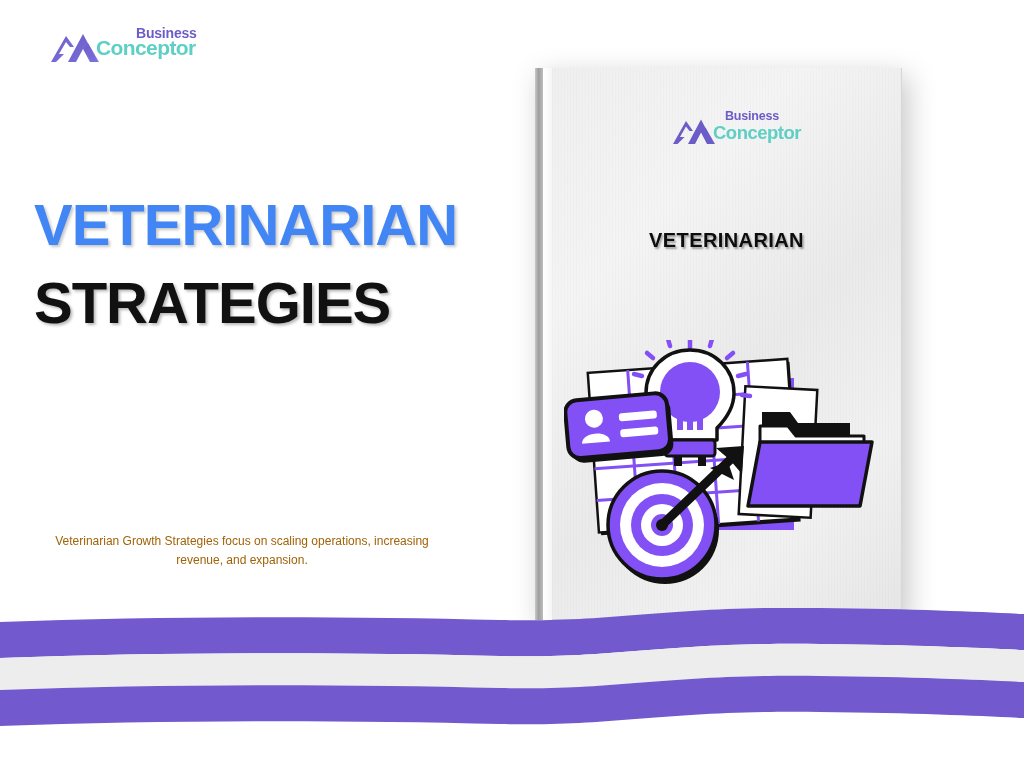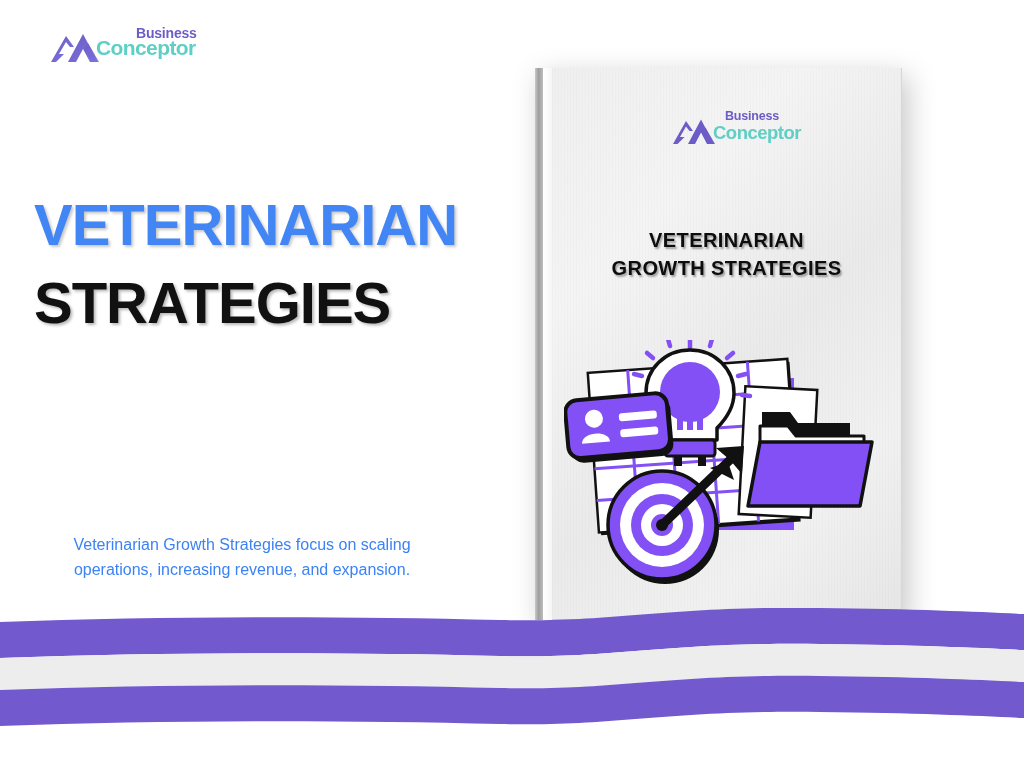--- a/index.html
+++ b/index.html
@@ -78,23 +78,23 @@
     color: #4285f4;
     text-shadow: 2px 2px 3px rgba(0,0,0,0.22);
   }
 
   .subtitle {
     position: absolute;
     left: 42px;
     top: 532px;
     width: 400px;
     text-align: center;
-    font-size: 16px;
+    font-size: 12px;
     line-height: 1.58;
-    color: #3b82f6;
+    color: #a16207;
   }
 
   
   .book {
     position: absolute;
     left: 535px;
     top: 68px;
     width: 367px;
     height: 552px;
     filter: drop-shadow(6px 8px 14px rgba(0,0,0,0.22));
@@ -245,21 +245,20 @@
           <path d="M16 28 L29 3.5 L42 28 L35 28 L29 16.5 L23 28 Z" fill="#6C5CC7"></path>
           <path d="M30 17.5 L33.5 11.5 L43 28 L38.5 28 Z" fill="#6C5CC7" opacity="0.92"></path>
         </svg>
       </span>
       <span class="word-top">Business</span>
       <span class="word-bottom">Conceptor</span>
     </div>
 
     <div class="book-title nosel">
       <span class="tline">VETERINARIAN</span>
-      <span class="tline">GROWTH STRATEGIES</span>
     </div>
 
     <div class="book-illustration">
       <svg viewBox="0 0 326 248" width="326" height="248" aria-hidden="true">
 
         <g>
           <rect x="48" y="38" width="182" height="152" fill="#8350F5"></rect>
         </g>
 
         <g transform="rotate(-4 140 118)">

